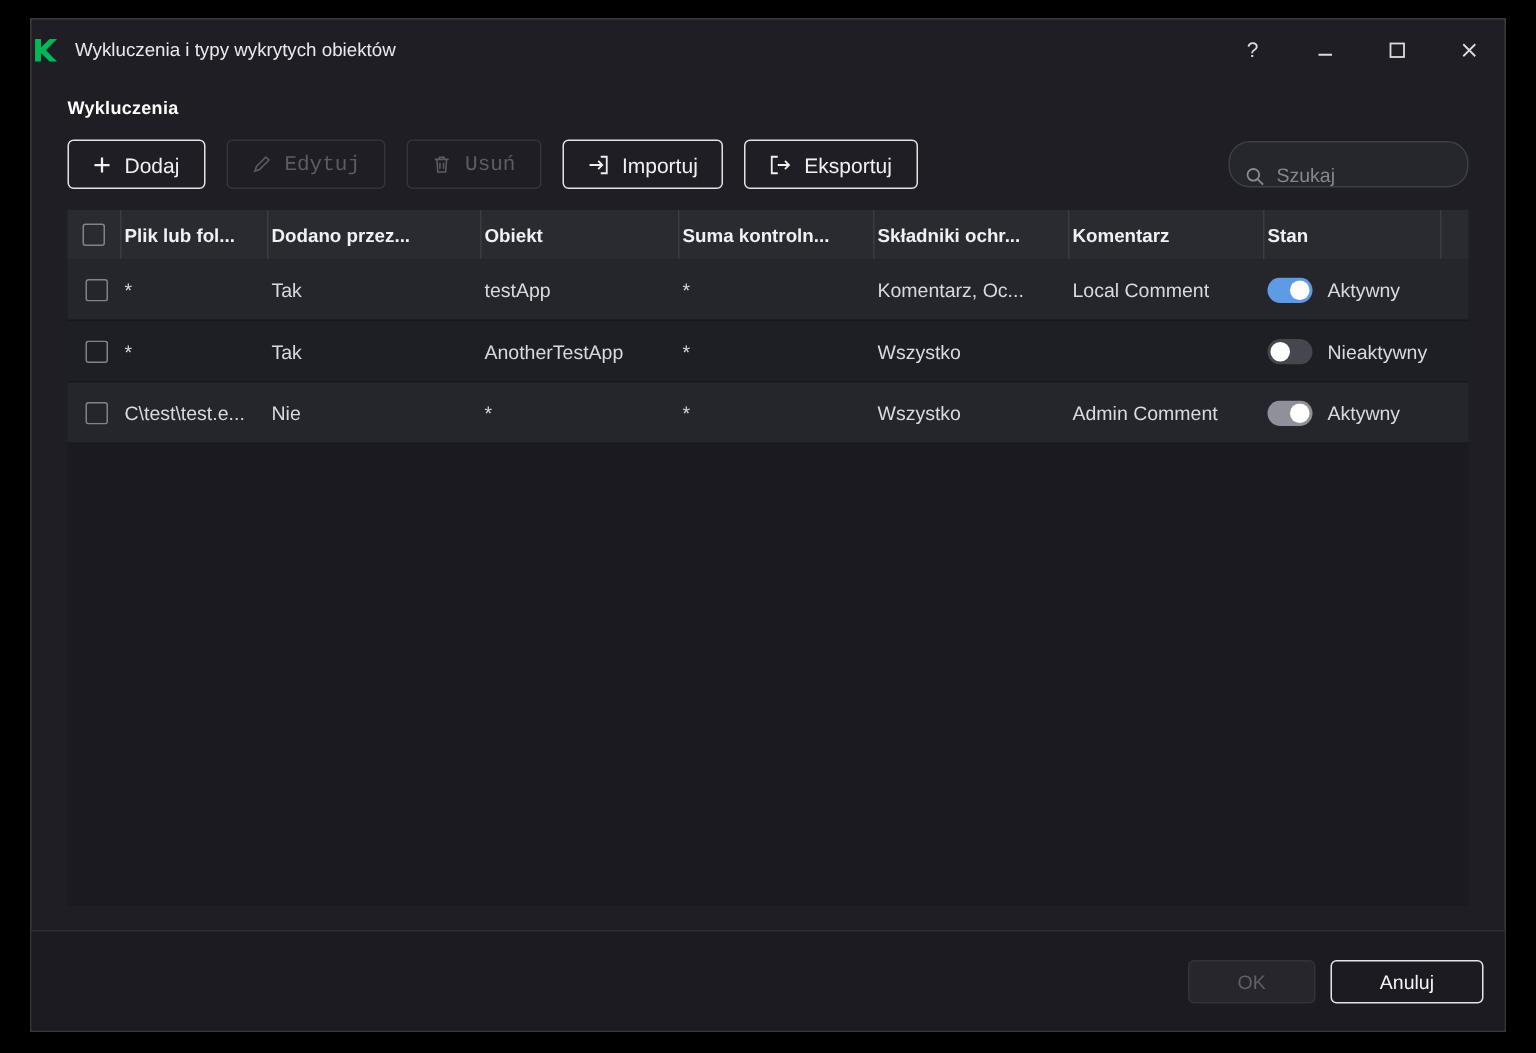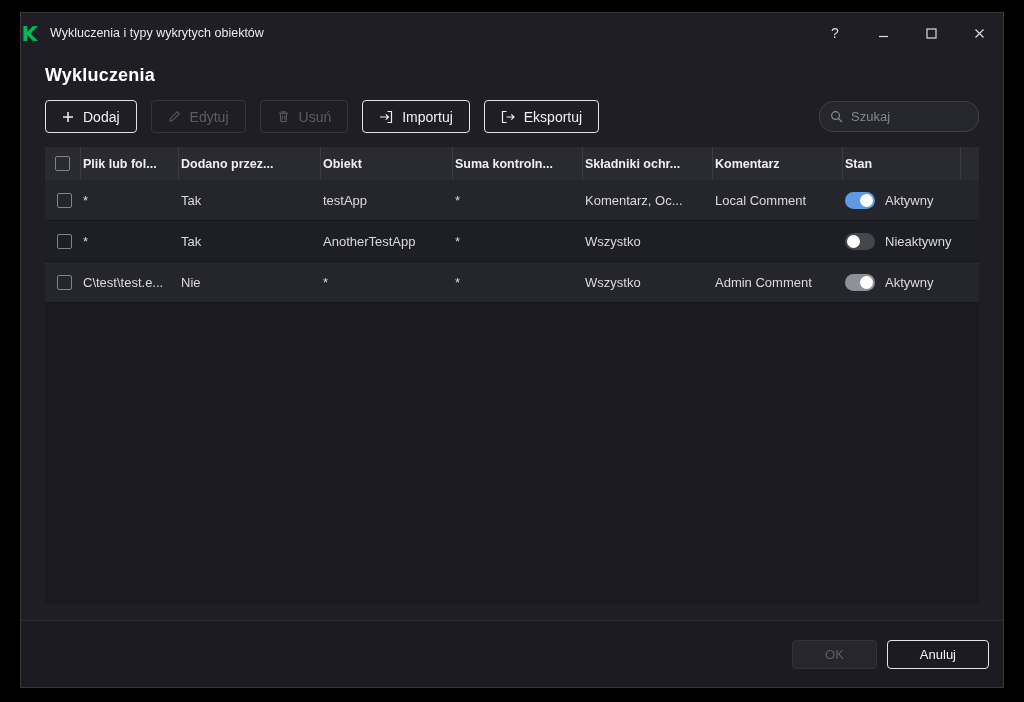--- a/index.html
+++ b/index.html
@@ -20,36 +20,36 @@
   .win-title { font-size:12.5px; color:#eaeaec; }
   .win-controls { margin-left:auto; display:flex; align-items:center; height:100%; }
   .win-btn {
     width:48px; height:100%; display:flex; align-items:center; justify-content:center;
     background:transparent; border:none; color:#dcdcde; font-size:14px; cursor:pointer;
     font-family:"Liberation Sans", sans-serif;
   }
 
   
   .content { flex:1; min-height:0; display:flex; flex-direction:column; padding:0 24px 16px 24px; }
-  .page-title { font-size:18px; font-weight:700; color:#ffffff; margin-top:12px; letter-spacing:.2px; }
+  .page-title { font-size:12px; font-weight:700; color:#ffffff; margin-top:12px; letter-spacing:.2px; }
 
   .toolbar { display:flex; align-items:center; margin:14px 0 14px 0; }
   .btn {
     height:33px; display:inline-flex; align-items:center; gap:9px; padding:0 16px;
     background:transparent; border:1px solid #e3e3e6; border-radius:4px;
     color:#f1f1f3; font-size:14px; cursor:pointer; margin-right:14px;
     font-family:"Liberation Sans", sans-serif; white-space:nowrap;
   }
   .btn svg { display:block; }
-  .btn.disabled { border-color:#34343a; color:#5c5c64; cursor:default; }
+  .btn.disabled { border-color:#34343a; color:#5c5c64; cursor:default;font-family:Liberation Mono, monospace; }
 
   .search {
     margin-left:auto; margin-right:0; width:160px; height:31px;
     background:#26262d; border:1px solid #3e3e46; border-radius:14px;
-    display:flex; align-items:center; padding:0 10px; gap:8px;
+    display:flex; align-items:flex-end; padding:0 10px; gap:8px;
   }
   .search input {
     flex:1; min-width:0; background:transparent; border:none; outline:none;
     color:#d5d5d9; font-size:13px; font-family:"Liberation Sans", sans-serif;
   }
   .search input::placeholder { color:#86868e; }
 
   
   .table { flex:1; min-height:0; display:flex; flex-direction:column; background:#1a1a20; }
   .thead {

